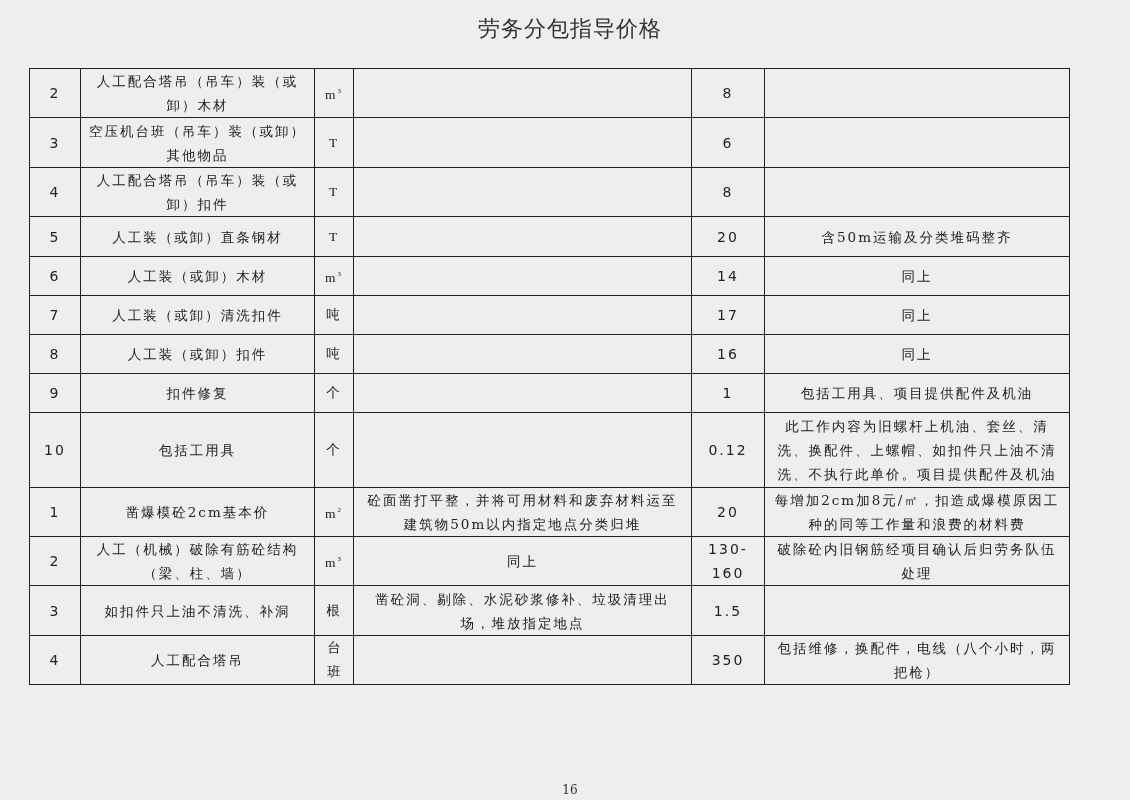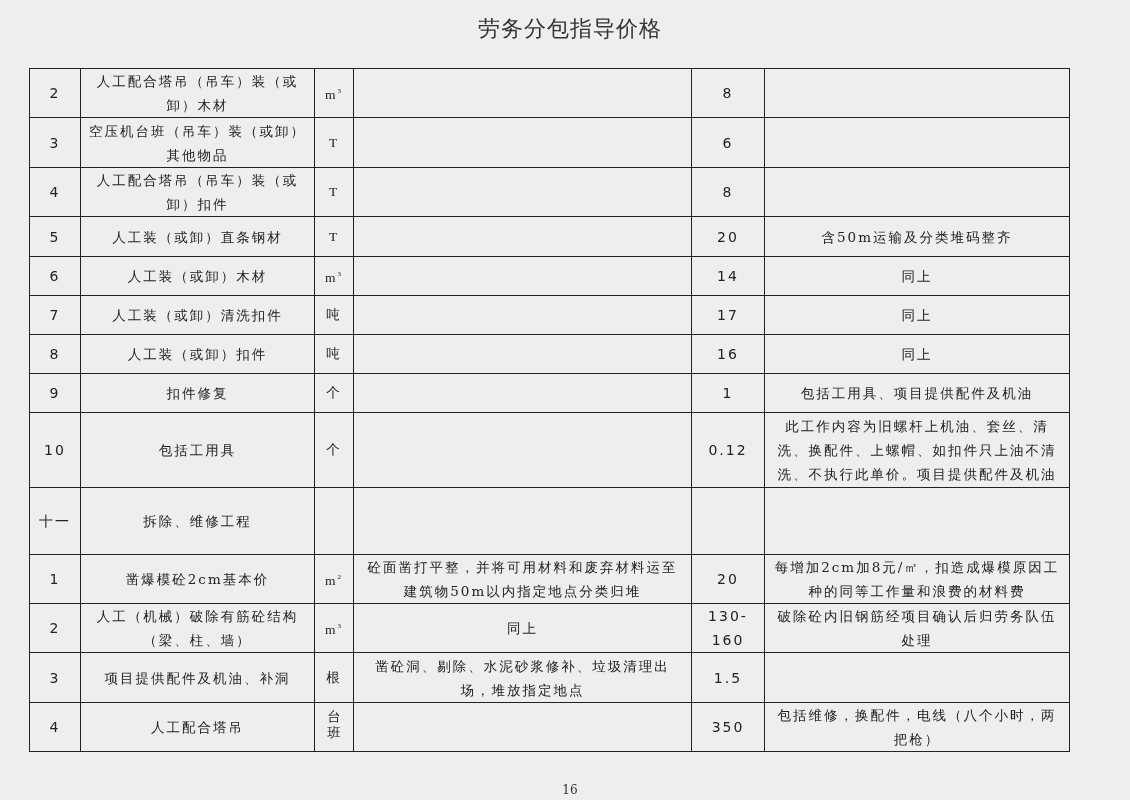--- a/index.html
+++ b/index.html
@@ -126,56 +126,48 @@
         <td class="note">包括工用具、项目提供配件及机油</td>
       </tr>
       <tr style="height: 75px;">
         <td class="num">10</td>
         <td class="name">包括工用具</td>
         <td class="unit"><span>个</span></td>
         <td class="content"></td>
         <td class="price">0.12</td>
         <td class="note">此工作内容为旧螺杆上机油、套丝、清洗、换配件、上螺帽、如扣件只上油不清洗、不执行此单价。项目提供配件及机油</td>
       </tr>
-      <tr style="height: 67px;">
-        <td class="num">十一</td>
-        <td class="name">拆除、维修工程</td>
-        <td class="unit"><span></span></td>
-        <td class="content"></td>
-        <td class="price"></td>
-        <td class="note"></td>
-      </tr>
       <tr style="height: 49px;">
         <td class="num">1</td>
         <td class="name">凿爆模砼2cm基本价</td>
         <td class="unit"><span>m</span><sup>2</sup></td>
         <td class="content">砼面凿打平整，并将可用材料和废弃材料运至建筑物50m以内指定地点分类归堆</td>
         <td class="price">20</td>
         <td class="note">每增加2cm加8元/㎡，扣造成爆模原因工种的同等工作量和浪费的材料费</td>
       </tr>
       <tr style="height: 49px;">
         <td class="num">2</td>
         <td class="name">人工（机械）破除有筋砼结构（梁、柱、墙）</td>
         <td class="unit"><span>m</span><sup>3</sup></td>
         <td class="content">同上</td>
         <td class="price">130-160</td>
         <td class="note">破除砼内旧钢筋经项目确认后归劳务队伍处理</td>
       </tr>
       <tr style="height: 50px;">
         <td class="num">3</td>
-        <td class="name">项目提供配件及机油、补洞</td>
+        <td class="name">如扣件只上油不清洗、补洞</td>
         <td class="unit"><span>根</span></td>
         <td class="content">凿砼洞、剔除、水泥砂浆修补、垃圾清理出场，堆放指定地点</td>
         <td class="price">1.5</td>
         <td class="note"></td>
       </tr>
       <tr style="height: 49px;">
         <td class="num">4</td>
         <td class="name">人工配合塔吊</td>
-        <td class="unit"><span style="display: inline-block; width: 1em; line-height: 16px;">台班</span></td>
+        <td class="unit"><span style="display: inline-block; width: 1em; line-height: 24px;">台班</span></td>
         <td class="content"></td>
         <td class="price">350</td>
         <td class="note">包括维修，换配件，电线（八个小时，两把枪）</td>
       </tr>
     </tbody>
 </table>
 
 <div class="page-number">16</div>
 
 </body></html>

